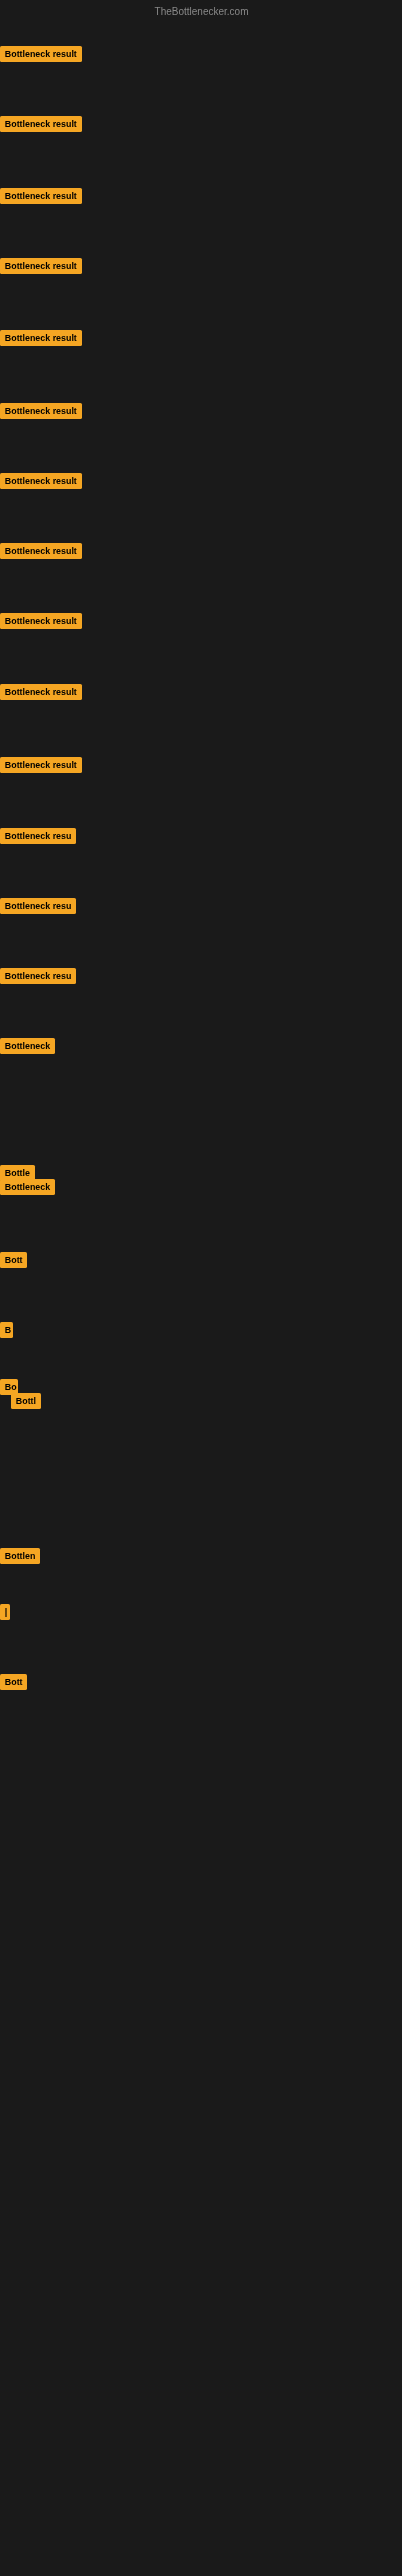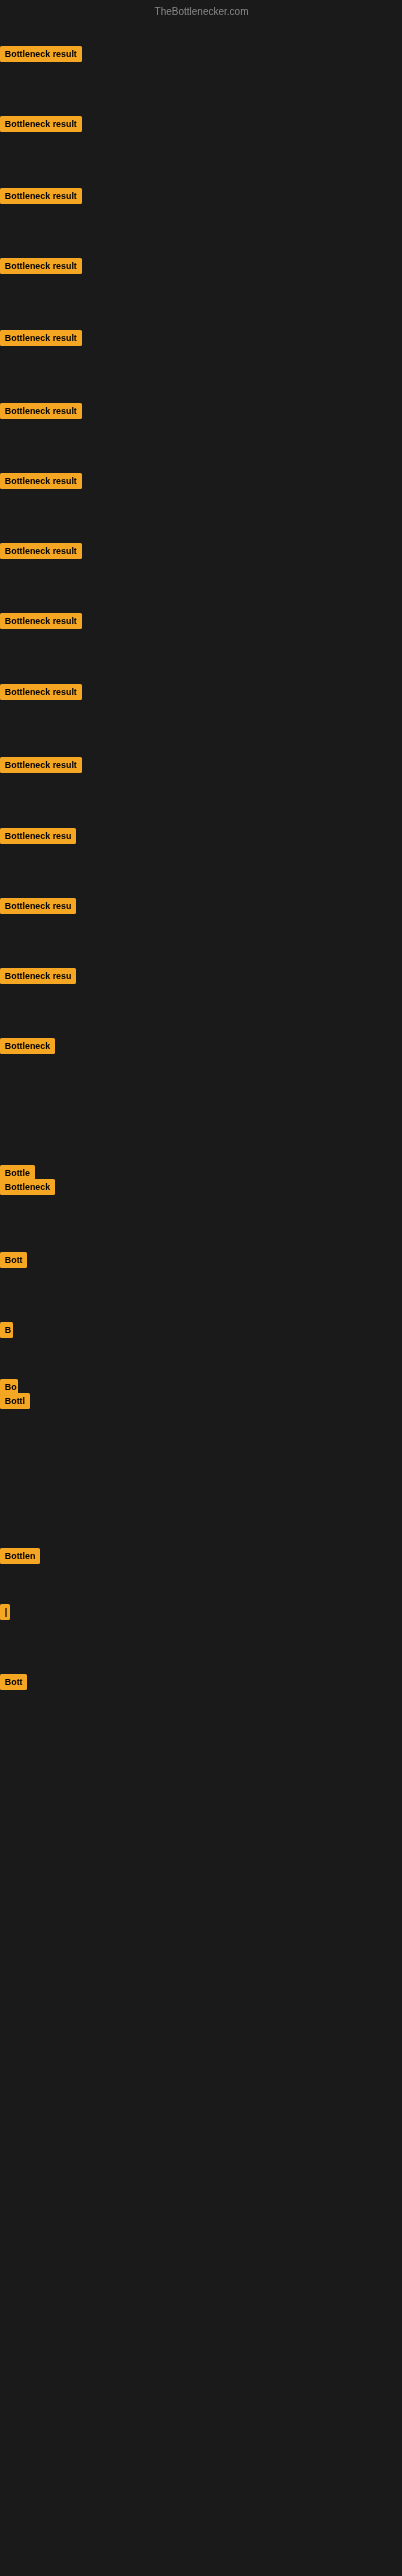--- a/index.html
+++ b/index.html
@@ -61,19 +61,19 @@
     <div class="badge-container" style="top: 684px; left: 0px;"><span class="bottleneck-badge" style="max-width: 105px;">Bottleneck result</span></div>
     <div class="badge-container" style="top: 757px; left: 0px;"><span class="bottleneck-badge" style="max-width: 97px;">Bottleneck result</span></div>
     <div class="badge-container" style="top: 828px; left: 0px;"><span class="bottleneck-badge" style="max-width: 89px;">Bottleneck resu</span></div>
     <div class="badge-container" style="top: 898px; left: 0px;"><span class="bottleneck-badge" style="max-width: 85px;">Bottleneck resu</span></div>
     <div class="badge-container" style="top: 968px; left: 0px;"><span class="bottleneck-badge" style="max-width: 76px;">Bottleneck resu</span></div>
     <div class="badge-container" style="top: 1038px; left: 0px;"><span class="bottleneck-badge" style="max-width: 60px;">Bottleneck</span></div>
     <div class="badge-container" style="top: 1165px; left: 0px;"><span class="bottleneck-badge" style="max-width: 44px;">Bottle</span></div>
     <div class="badge-container" style="top: 1179px; left: 0px;"><span class="bottleneck-badge" style="max-width: 55px;">Bottleneck</span></div>
     <div class="badge-container" style="top: 1252px; left: 0px;"><span class="bottleneck-badge" style="max-width: 31px;">Bott</span></div>
     <div class="badge-container" style="top: 1322px; left: 0px;"><span class="bottleneck-badge" style="max-width: 13px;">B</span></div>
-    <div class="badge-container" style="top: 1393px; left: 0px;"><span class="bottleneck-badge" style="max-width: 34px;">Bottl</span></div>
+    <div class="badge-container" style="top: 1393px; left: 11px;"><span class="bottleneck-badge" style="max-width: 34px;">Bottl</span></div>
     <div class="badge-container" style="top: 1379px; left: 0px;"><span class="bottleneck-badge" style="max-width: 17.7px;">Bo</span></div>
     <div class="badge-container" style="top: 1548px; left: 0px;"><span class="bottleneck-badge" style="max-width: 45px;">Bottlen</span></div>
     <div class="badge-container" style="top: 1604px; left: 0px;"><span class="bottleneck-badge" style="max-width: 8px;">|</span></div>
     <div class="badge-container" style="top: 1674px; left: 0px;"><span class="bottleneck-badge" style="max-width: 31px;">Bott</span></div>
   </div>
 
 
 </body></html>

